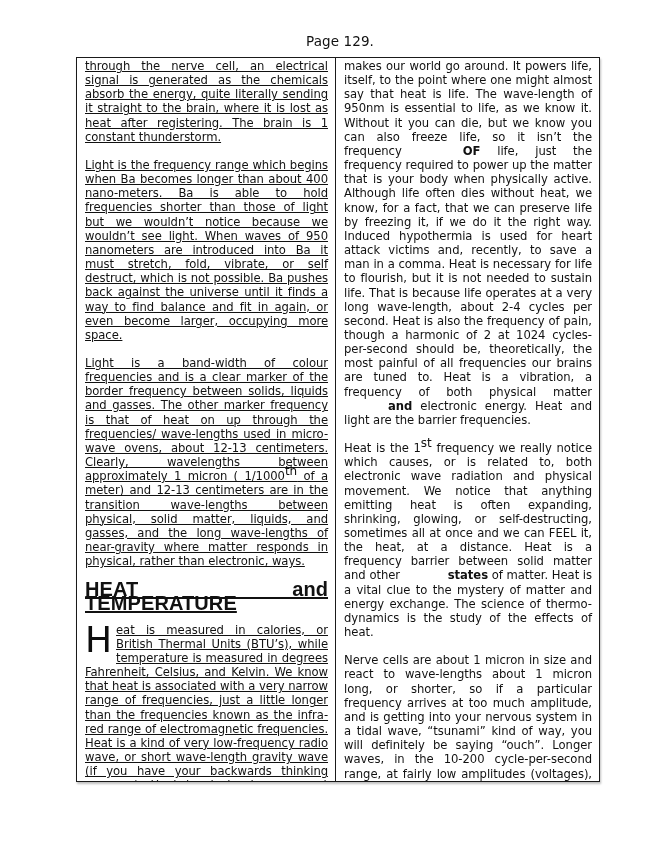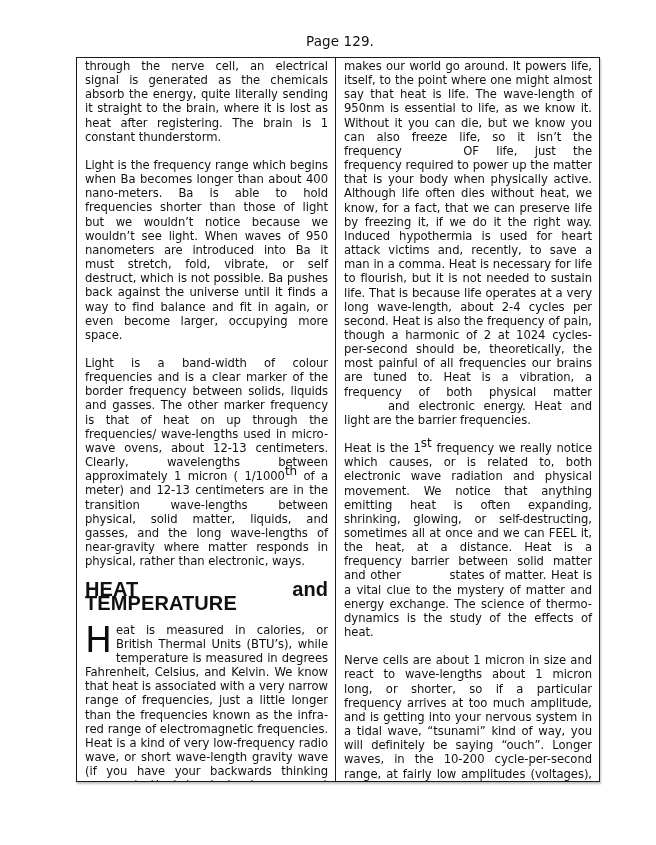--- a/index.html
+++ b/index.html
@@ -42,20 +42,21 @@
       overflow: hidden;
       font-size: 11.6px;
       line-height: 14.15px;
       text-align: justify;
       letter-spacing: -0.05px;
     }
     .col-left {
       width: 260px;
       padding: 1px 7px 0 8px;
       border-right: 1.4px solid #1a1a1a;
+      text-decoration: underline;
     }
     .col-right {
       width: 264px;
       padding: 1px 7px 0 8px;
     }
     .para {
       margin: 0 0 14px 0;
     }
     .para:last-child {
       margin-bottom: 0;
@@ -70,21 +71,21 @@
     .dropcap {
       float: left;
       font-family: "DejaVu Sans", sans-serif;
       font-size: 36px;
       line-height: 28px;
       padding: 2px 4px 0 0;
       margin-top: 1px;
       color: #0d0d0d;
     }
     b {
-      font-weight: normal;
+      font-weight: bold;
       margin-left: 44px;
     }
     sup {
       font-size: 12px;
       line-height: 0;
       vertical-align: 5px;
     }
   </style>
 </head>
 <body>

